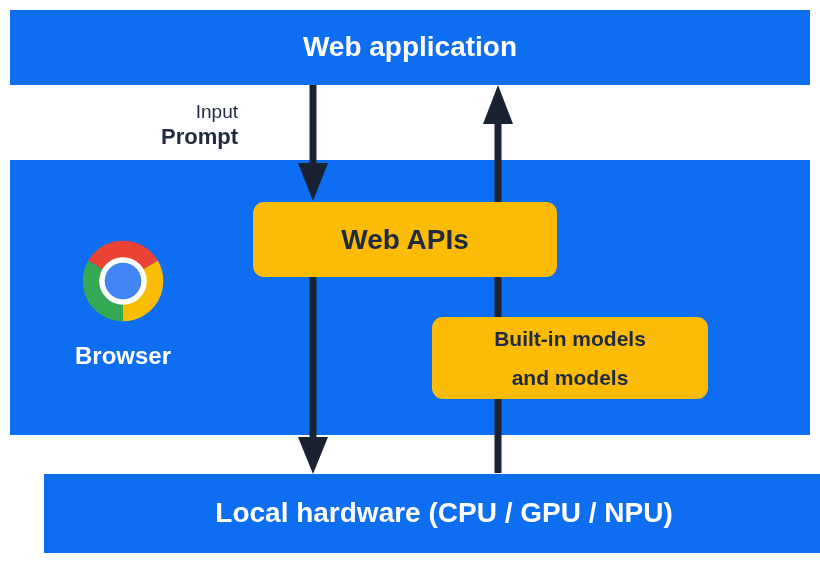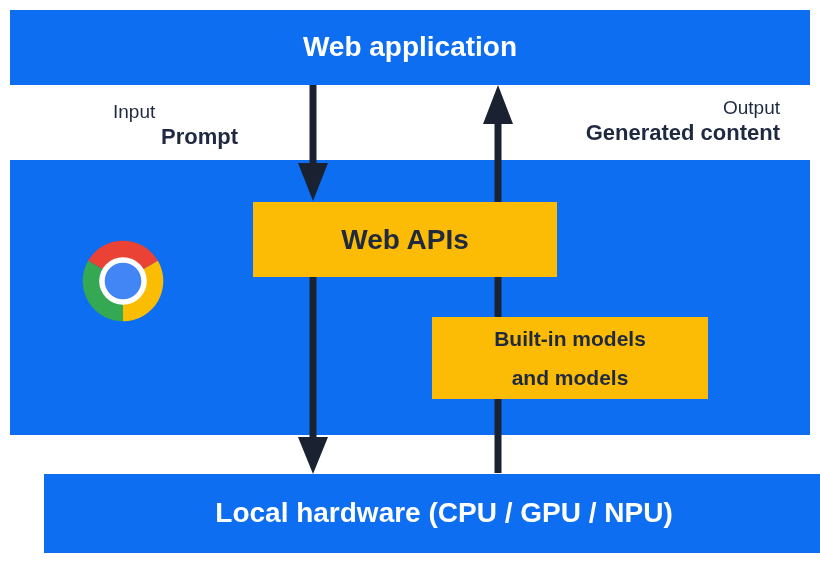--- a/index.html
+++ b/index.html
@@ -35,38 +35,39 @@
 
   .yellow-box {
     position:absolute;
     background:#fcbc05;
     color:#1f2940;
     font-weight:bold;
     display:flex; flex-direction:column;
     align-items:center; justify-content:center;
     text-align:center;
     z-index:3;
+    border-radius:11px;
   }
   .box-webapis {
     left:253px; top:202px; width:304px; height:75px;
     font-size:28px;
   }
   .box-builtin {
     left:432px; top:317px; width:276px; height:82px;
     font-size:21px; line-height:39px;
   }
 
   .gap-label {
     position:absolute;
     color:#1f2940;
     z-index:3;
   }
   .gap-label .small { font-size:19px; font-weight:normal; line-height:21px; display:block; }
   .gap-label .big   { font-size:22px; font-weight:bold;  line-height:25px; display:block; margin-top:2px;margin-left:48px; }
-  .gap-label-input  { left:113px; top:101px; text-align:left; }
+  .gap-label-input  { left:113px; top:101px; text-align:right; }
   .gap-label-output { right:50px; top:97px;  text-align:right; }
 
   .chrome-logo { position:absolute; left:79px; top:237px; width:88px; height:88px; z-index:3; }
   .browser-label {
     position:absolute; left:43px; top:342px; width:160px;
     text-align:center;
     color:#ffffff; font-weight:bold; font-size:24px;
     z-index:3;
   }
 </style>
@@ -97,32 +98,29 @@
     <g fill="#1a2232" stroke="none">
       <rect x="494.5" y="118" width="7" height="355"></rect>
       <polygon points="483,124 513,124 498,85"></polygon>
     </g>
   </svg>
 
   <div class="gap-label gap-label-input">
     <span class="small">Input</span>
     <span class="big">Prompt</span>
   </div>
-  <div class="gap-label gap-label-output">
-    <span class="small">Output</span>
-    <span class="big">Generated content</span>
-  </div>
 
   <svg class="chrome-logo" viewBox="0 0 96 96">
     <path d="M48,48 L9.9,26 A44,44 0 0 1 86.1,26 Z" fill="#ea4335"></path>
     <path d="M48,48 L9.9,26 A44,44 0 0 0 48,92 Z" fill="#34a853"></path>
     <path d="M48,48 L48,92 A44,44 0 0 0 86.1,26 Z" fill="#fbbc04"></path>
     <circle cx="48" cy="48" r="26" fill="#ffffff"></circle>
     <circle cx="48" cy="48" r="20" fill="#4285f4"></circle>
   </svg>
+  <div class="browser-label">Browser</div>
 
   <div class="yellow-box box-webapis">
     <span>Web APIs</span>
   </div>
   <div class="yellow-box box-builtin">
     <span>Built-in models</span>
     <span>and models</span>
   </div>
 
 </div>

